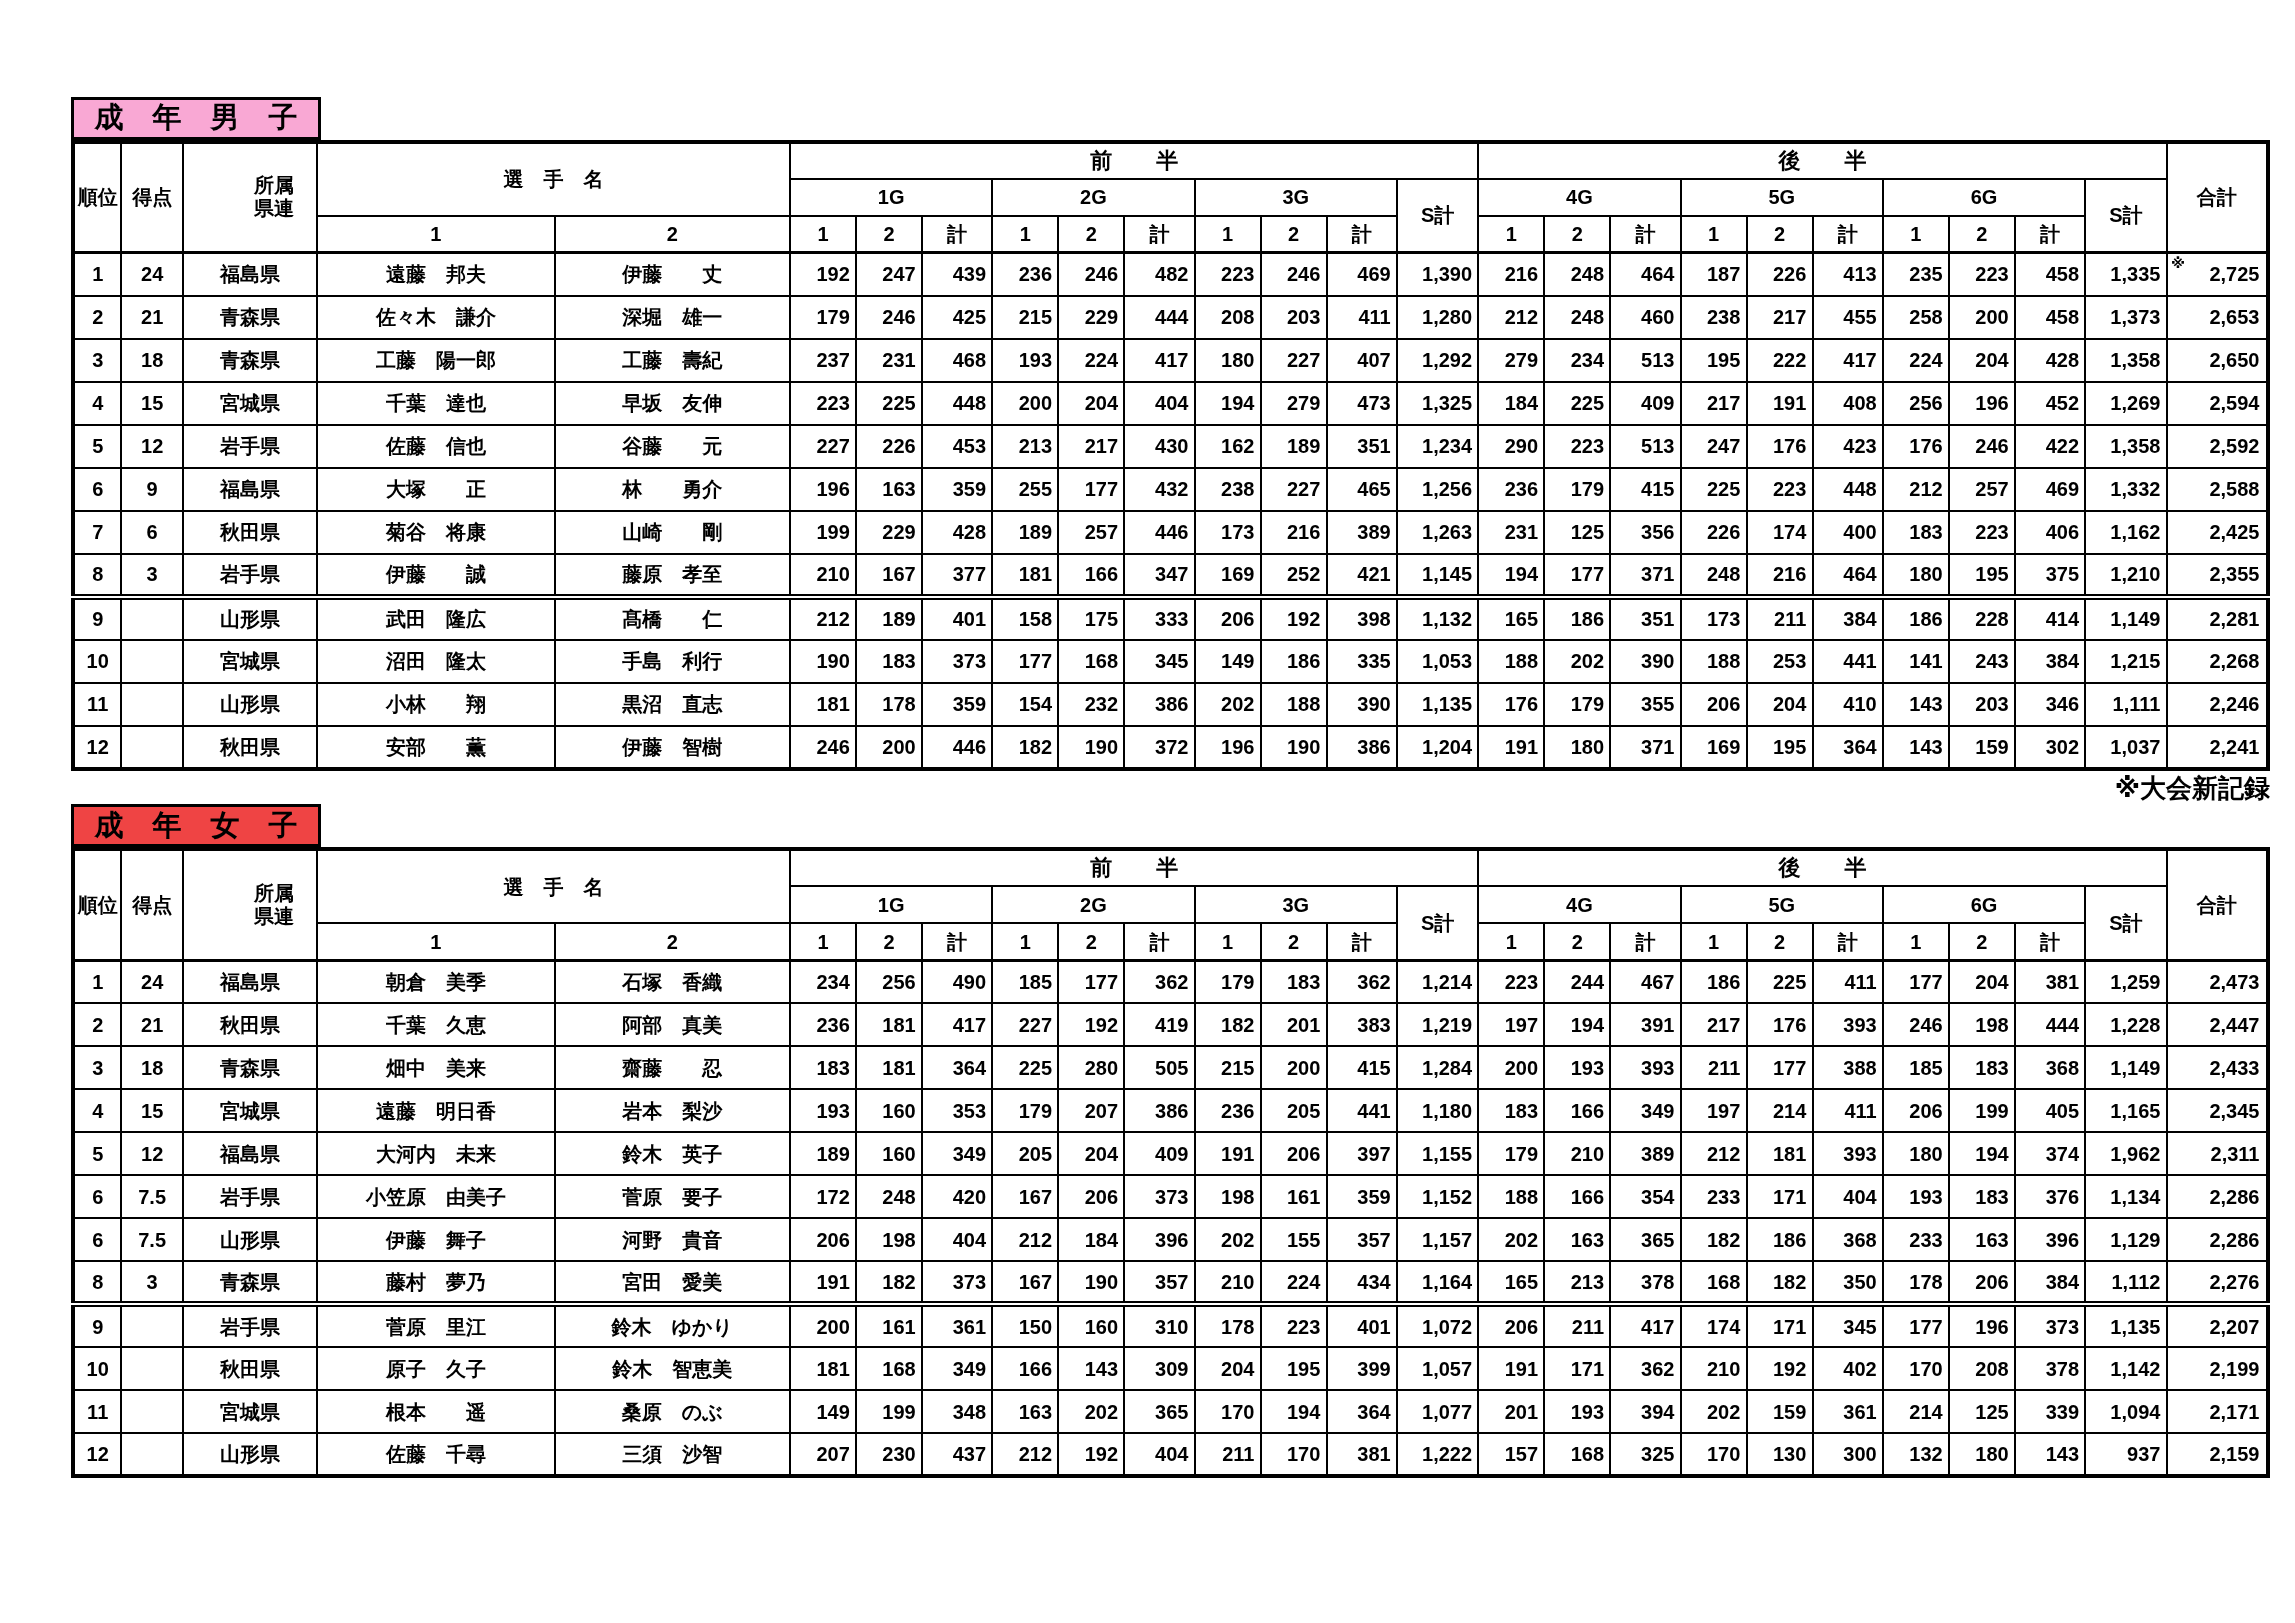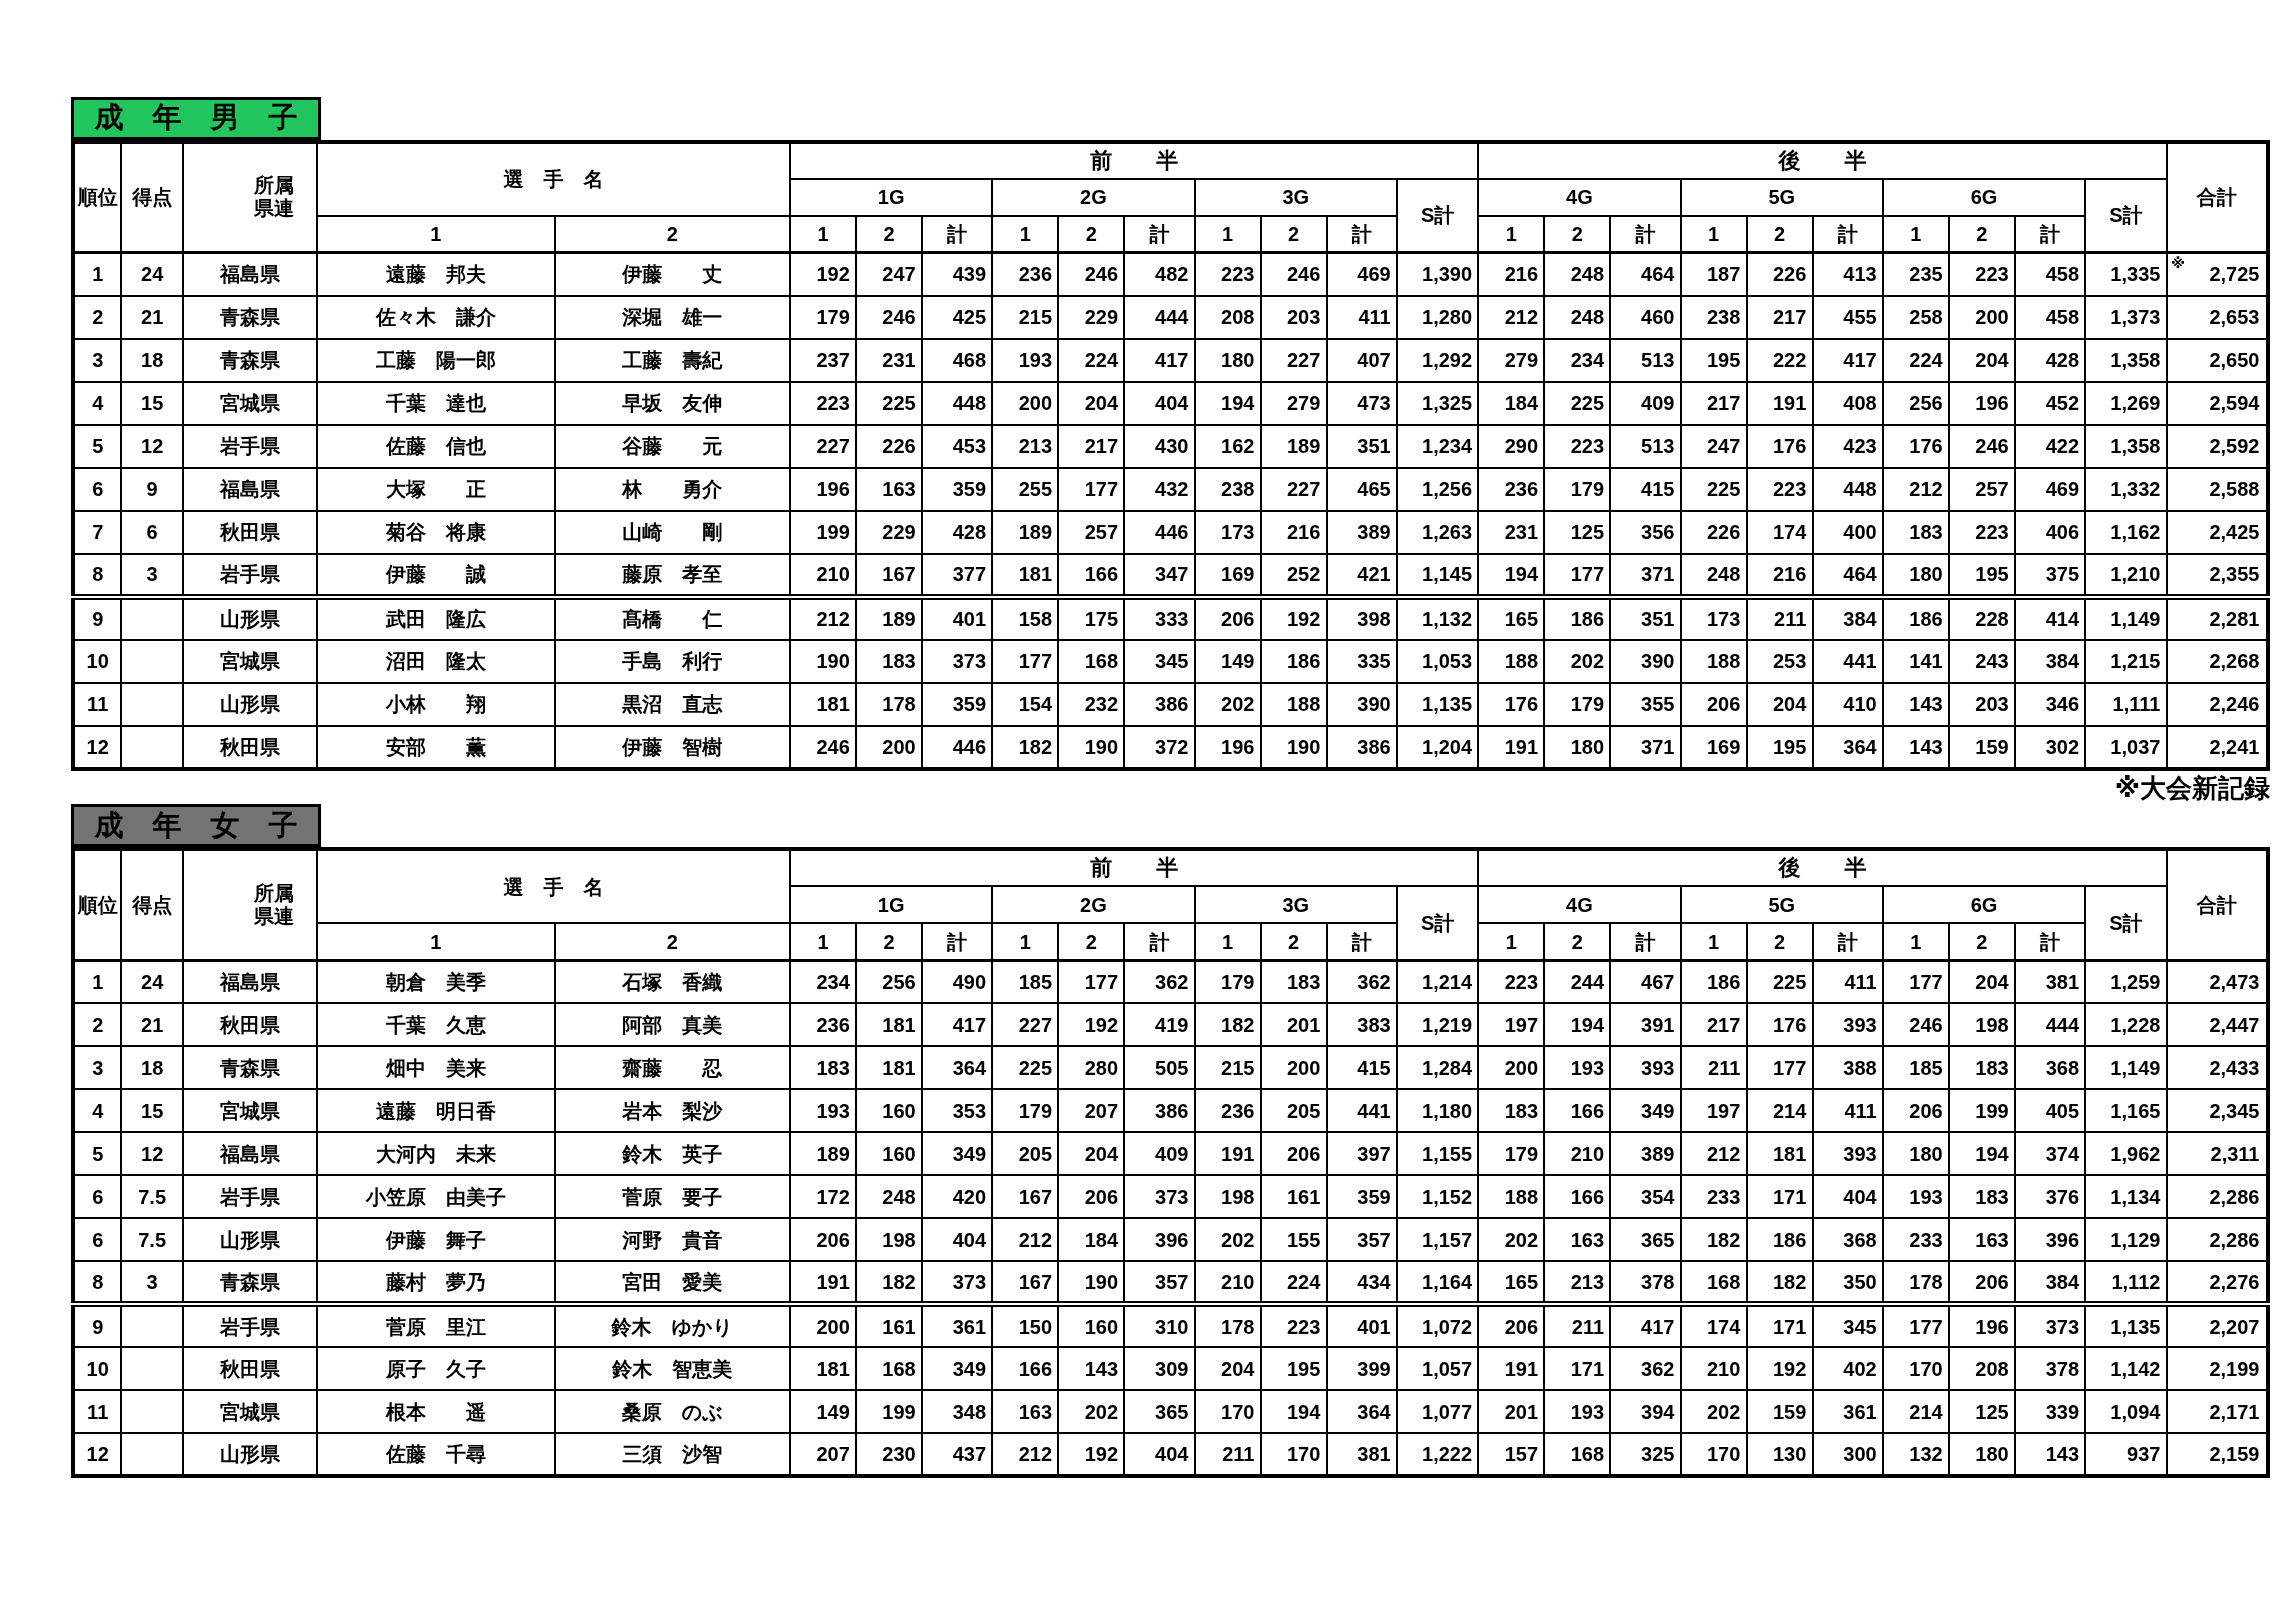--- a/index.html
+++ b/index.html
@@ -37,21 +37,21 @@
   tr.sep td { border-bottom: 6.5px double #000; }
   .note { width: 2199px; text-align: right; font-size: 26px; margin-top: 3.9px; line-height: 1.1; }
 </style>
 </head>
 <body>
 
 <div class="page">
 
 
   <section>
-    <div class="sec-label" style="background-color: #22c55e;">成　年　男　子</div>
+    <div class="sec-label" style="background-color: #f9a8d4;">成　年　男　子</div>
     <table class="results">
       <colgroup>
         <col style="width:2.2%">
           <col style="width:2.8%">
           <col style="width:6.1%">
         <col style="width:10.8%">
           <col style="width:10.7%">
         <col style="width:3.0%">
           <col style="width:3.0%">
           <col style="width:3.2%">
@@ -454,21 +454,21 @@
             <td class="num">302</td>
             <td class="num">1,037</td>
             <td class="num total"><span>2,241</span></td>
           </tr>
         </tbody>
     </table>
     <div class="note">※大会新記録</div>
   </section>
 
   <section class="women">
-    <div class="sec-label" style="background-color: #737373;">成　年　女　子</div>
+    <div class="sec-label" style="background-color: #ef4444;">成　年　女　子</div>
     <table class="results">
       <colgroup>
         <col style="width:2.2%">
           <col style="width:2.8%">
           <col style="width:6.1%">
         <col style="width:10.8%">
           <col style="width:10.7%">
         <col style="width:3.0%">
           <col style="width:3.0%">
           <col style="width:3.2%">

